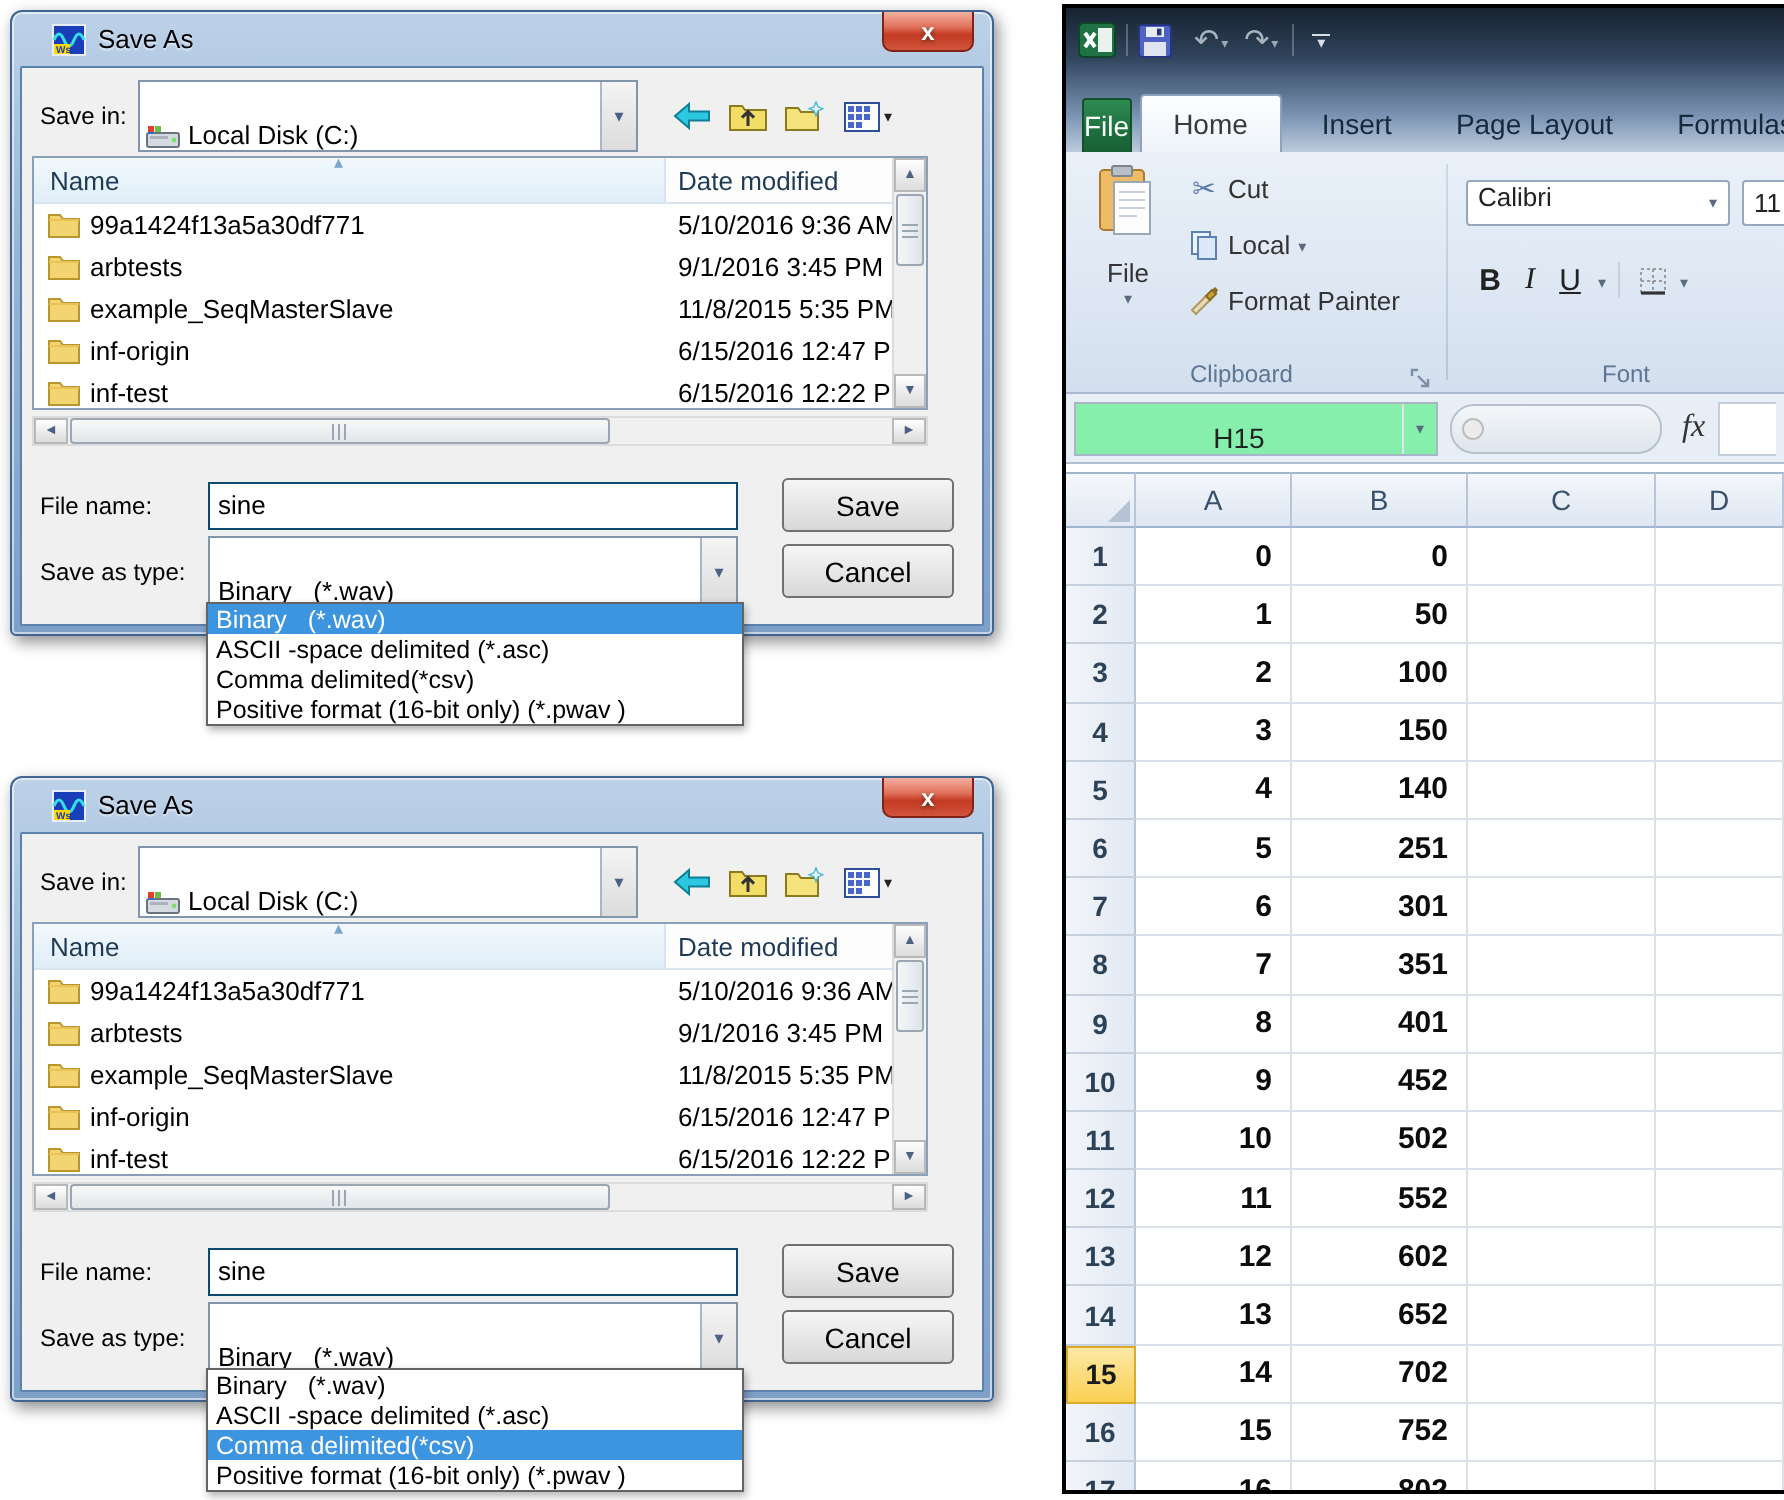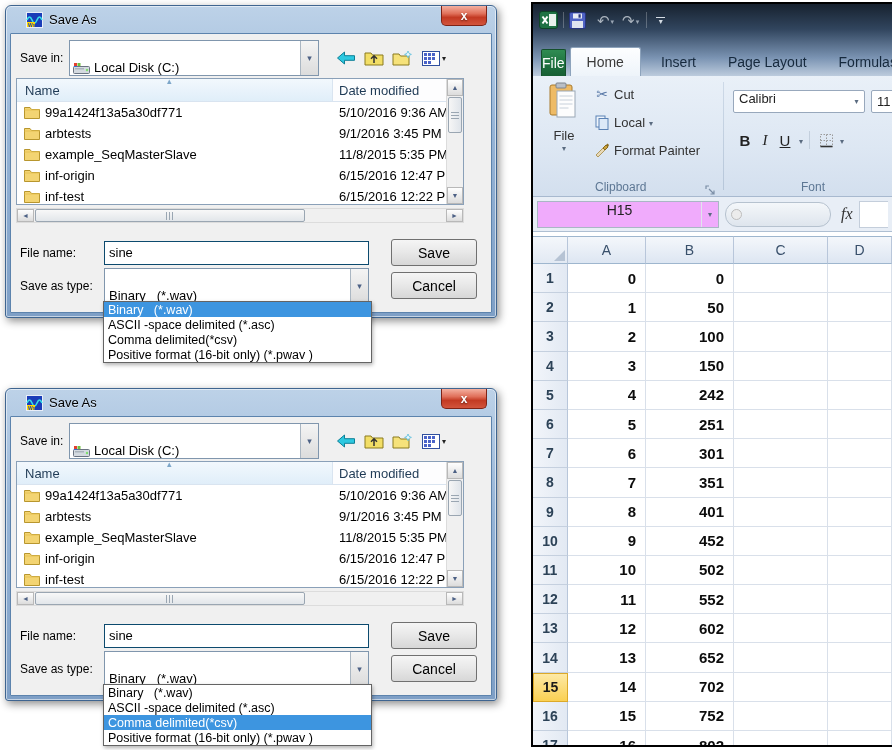--- a/index.html
+++ b/index.html
@@ -85,21 +85,21 @@
   .fontcombo{position:absolute;left:200px;top:14px;width:132px;height:23px;background:#fff;border:1px solid #98a8bc;border-radius:2px;
        font-size:13px;color:#222;display:flex;align-items:flex-start;padding-left:5px;box-sizing:border-box;}
   .fontcombo .cbtn2{margin-left:auto;width:15px;align-self:stretch;display:flex;align-items:center;justify-content:center;font-size:8px;color:#5a6b80;}
   .sizecombo{position:absolute;left:338px;top:14px;width:42px;height:23px;background:#fff;border:1px solid #98a8bc;border-radius:2px;
        font-size:13px;color:#222;display:flex;align-items:center;padding-left:5px;box-sizing:border-box;}
   .biu{position:absolute;left:202px;top:52px;display:flex;align-items:center;height:24px;}
   .bbtn{min-width:20px;height:22px;display:flex;align-items:center;justify-content:center;font-size:15px;color:#222;}
   .bdiv{width:1px;height:18px;background:#c3cfdd;margin:0 6px;}
 
   .fbar{height:34px;flex:0 0 auto;background:#e8eef6;border-bottom:1px solid #aebfd2;display:flex;align-items:center;padding:0 4px;position:relative;}
-  .namebox{width:182px;height:27px;background:#f0abfc;border:1px solid #aab6c5;display:flex;align-items:flex-start;box-sizing:border-box;}
+  .namebox{width:182px;height:27px;background:#86efac;border:1px solid #aab6c5;display:flex;align-items:flex-end;box-sizing:border-box;}
   .namebox .nval{flex:1;text-align:center;font-size:14px;color:#222;}
   .namebox .ncaret{width:16px;align-self:stretch;display:flex;align-items:center;justify-content:center;font-size:8px;color:#5a6b80;border-left:1px solid #e0e5ec;}
   .fpill{width:104px;height:23px;margin-left:6px;border-radius:12px;background:linear-gradient(#f4f7fa,#dee5ed);border:1px solid #b6c2cf;display:flex;align-items:center;}
   .fpill i{display:block;width:9px;height:9px;border-radius:50%;background:#ececec;border:1px solid #bdbdbd;margin-left:5px;}
   .fxlbl{font-family:"Liberation Serif",serif;font-style:italic;font-size:16px;color:#333;margin:0 6px 0 10px;}
   .finput{flex:1;height:25px;background:#fff;border:1px solid #c4cedb;border-right:none;}
 
   .sheet{flex:1;background:#fff;display:flex;flex-direction:column;overflow:hidden;}
   .shead{height:28px;flex:0 0 auto;display:grid;grid-template-columns:35px 78px 88px 94px 1fr;margin-top:4px;}
   .shead .hc{background:linear-gradient(#f4f7fb,#dde6f2);border-right:1px solid #b8c6da;border-top:1px solid #9eb6ce;border-bottom:1px solid #9eb6ce;
@@ -597,21 +597,21 @@
       <div class="xrow">
         <span class="rh">4</span>
         <span class="cell">3</span>
         <span class="cell">150</span>
         <span class="cell empty"></span>
         <span class="cell empty"></span>
       </div>
       <div class="xrow">
         <span class="rh">5</span>
         <span class="cell">4</span>
-        <span class="cell">242</span>
+        <span class="cell">140</span>
         <span class="cell empty"></span>
         <span class="cell empty"></span>
       </div>
       <div class="xrow">
         <span class="rh">6</span>
         <span class="cell">5</span>
         <span class="cell">251</span>
         <span class="cell empty"></span>
         <span class="cell empty"></span>
       </div>

